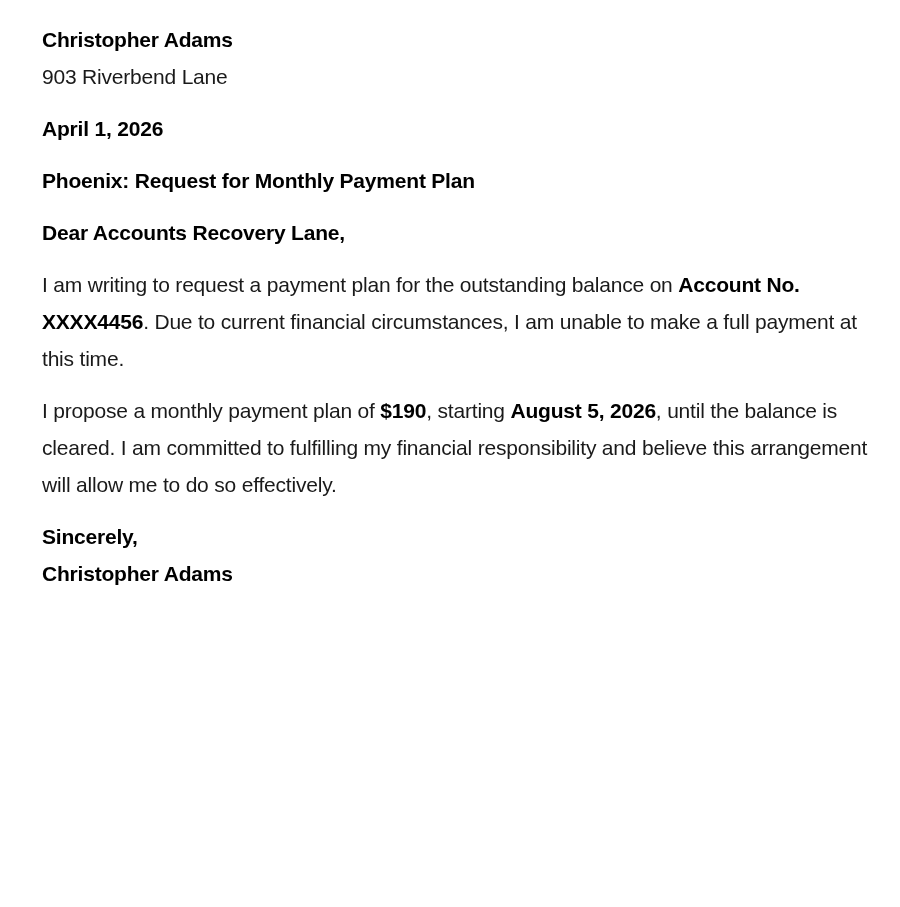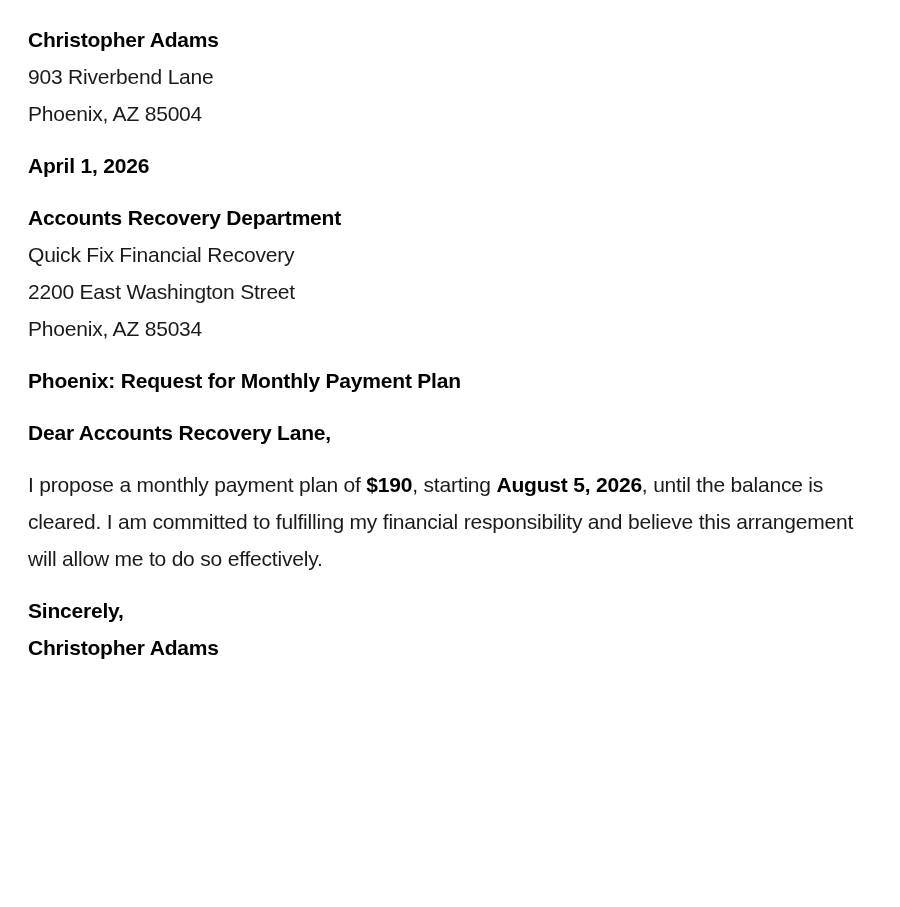--- a/index.html
+++ b/index.html
@@ -5,21 +5,21 @@
   html, body {
     margin: 0;
     padding: 0;
     background: #ffffff;
   }
   .page {
     width: 900px;
     height: 907px;
     box-sizing: border-box;
     background: #ffffff;
-    padding: 21px 24px 20px 28px;
+    padding: 21px 24px 20px 42px;
     font-family: "Liberation Sans", "DejaVu Sans", sans-serif;
     font-size: 21px;
     line-height: 37px;
     letter-spacing: -0.2px;
     color: #1a1a1a;
     overflow: hidden;
   }
   .block {
     margin: 0 0 15px 0;
     max-width: 850px;
@@ -33,42 +33,36 @@
   }
 </style>
 </head>
 <body>
 
 <div class="page">
 
   <div class="block">
     <div class="ln b">Christopher Adams</div>
     <div class="ln">903 Riverbend Lane</div>
-    <div class="ln">Phoenix, AZ 85004</div>
   </div>
 
   <div class="block">
     <div class="ln b">April 1, 2026</div>
   </div>
 
-  <div class="block">
-    <div class="ln b">Accounts Recovery Department</div>
-    <div class="ln">Quick Fix Financial Recovery</div>
-    <div class="ln">2200 East Washington Street</div>
-    <div class="ln">Phoenix, AZ 85034</div>
-  </div>
 
   <div class="block">
     <div class="ln b">Phoenix: Request for Monthly Payment Plan</div>
   </div>
 
   <div class="block">
     <div class="ln b">Dear Accounts Recovery Lane,</div>
   </div>
 
+  <p class="block"><span>I am writing to request a payment plan for the outstanding balance on </span><span class="b">Account No. XXXX4456</span><span>. Due to current financial circumstances, I am unable to make a full payment at this time.</span></p>
 
   <p class="block"><span>I propose a monthly payment plan of </span><span class="b">$190</span><span>, starting </span><span class="b">August 5, 2026</span><span>, until the balance is cleared. I am committed to fulfilling my financial responsibility and believe this arrangement will allow me to do so effectively.</span></p>
 
 
   <div class="block">
     <div class="ln b">Sincerely,</div>
     <div class="ln b">Christopher Adams</div>
   </div>
 
 </div>

